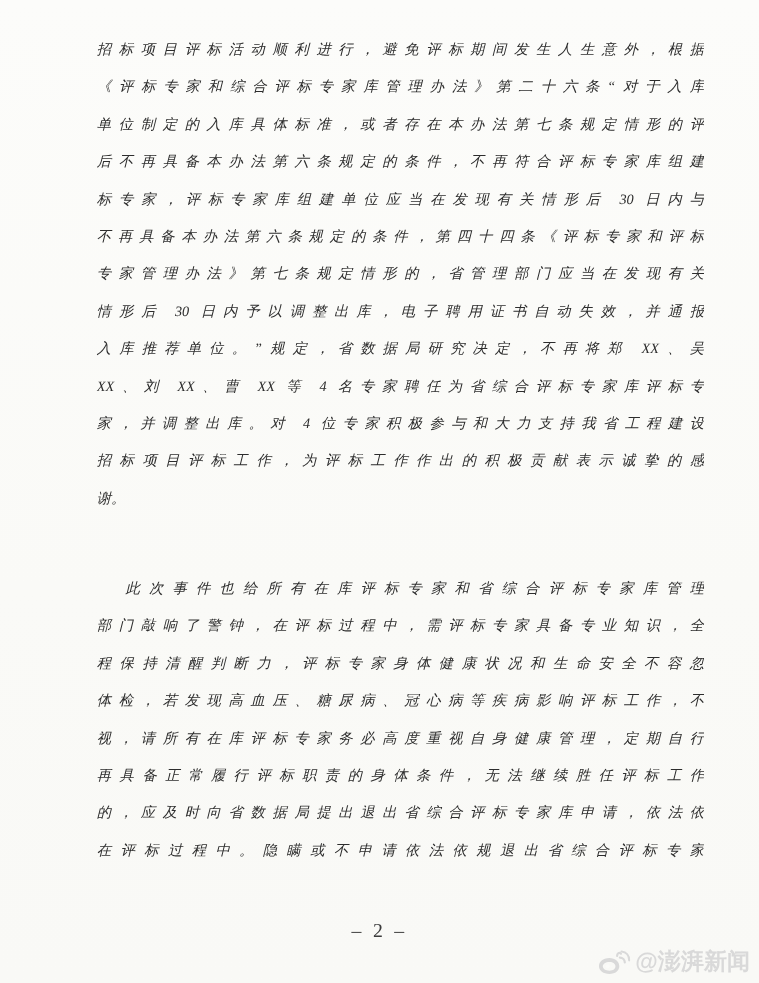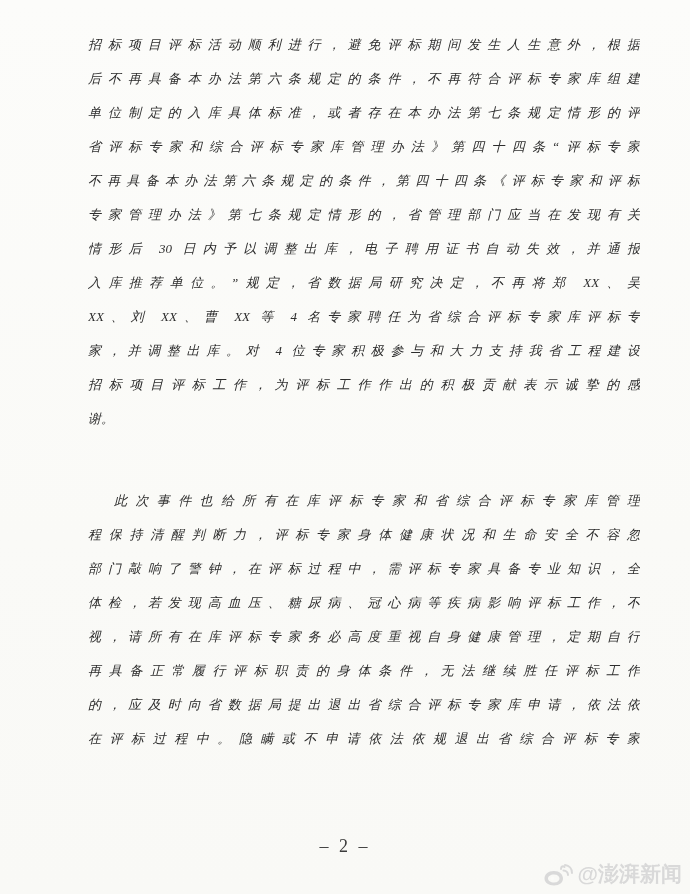--- a/index.html
+++ b/index.html
@@ -67,34 +67,35 @@
   }
   .watermark svg { display: block; }
 </style>
 </head>
 <body>
 
 <div class="page">
 
   <div class="text-block">
     <div class="line">招标项目评标活动顺利进行，避免评标期间发生人生意外，根据</div>
+    <div class="line">《评标专家和综合评标专家库管理办法》第二十六条“对于入库</div>
+    <div class="line">单位制定的入库具体标准，或者存在本办法第七条规定情形的评</div>
     <div class="line">后不再具备本办法第六条规定的条件，不再符合评标专家库组建</div>
-    <div class="line">单位制定的入库具体标准，或者存在本办法第七条规定情形的评</div>
-    <div class="line">省评标专家和综合评标专家库管理办法》第四十四条“评标专家</div>
+    <div class="line">标专家，评标专家库组建单位应当在发现有关情形后 30 日内与</div>
     <div class="line">不再具备本办法第六条规定的条件，第四十四条《评标专家和评标</div>
     <div class="line">专家管理办法》第七条规定情形的，省管理部门应当在发现有关</div>
     <div class="line">情形后 30 日内予以调整出库，电子聘用证书自动失效，并通报</div>
     <div class="line">入库推荐单位。”规定，省数据局研究决定，不再将郑 XX、吴</div>
     <div class="line">XX、刘 XX、曹 XX 等 4 名专家聘任为省综合评标专家库评标专</div>
     <div class="line">家，并调整出库。对 4 位专家积极参与和大力支持我省工程建设</div>
     <div class="line">招标项目评标工作，为评标工作作出的积极贡献表示诚挚的感</div>
     <div class="line para-end">谢。</div>
     <div class="line para-start">此次事件也给所有在库评标专家和省综合评标专家库管理</div>
+    <div class="line">部门敲响了警钟，在评标过程中，需评标专家具备专业知识，全</div>
     <div class="line">程保持清醒判断力，评标专家身体健康状况和生命安全不容忽</div>
-    <div class="line">部门敲响了警钟，在评标过程中，需评标专家具备专业知识，全</div>
     <div class="line">体检，若发现高血压、糖尿病、冠心病等疾病影响评标工作，不</div>
     <div class="line">视，请所有在库评标专家务必高度重视自身健康管理，定期自行</div>
     <div class="line">再具备正常履行评标职责的身体条件，无法继续胜任评标工作</div>
     <div class="line">的，应及时向省数据局提出退出省综合评标专家库申请，依法依</div>
     <div class="line">在评标过程中。隐瞒或不申请依法依规退出省综合评标专家</div>
   </div>
 
   <div class="page-number">– 2 –</div>
 
   <div class="watermark">

